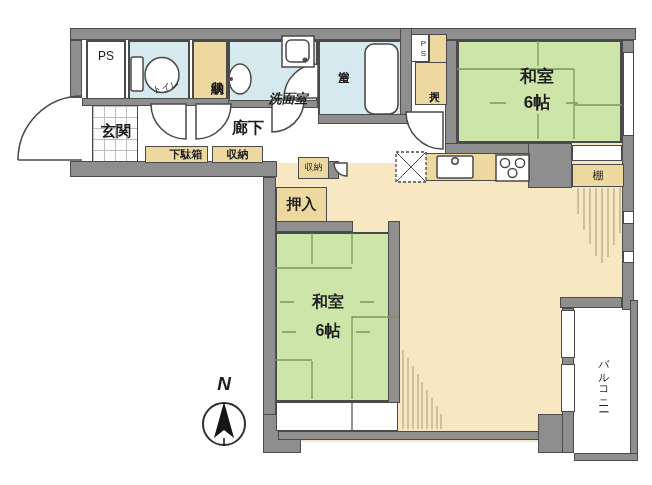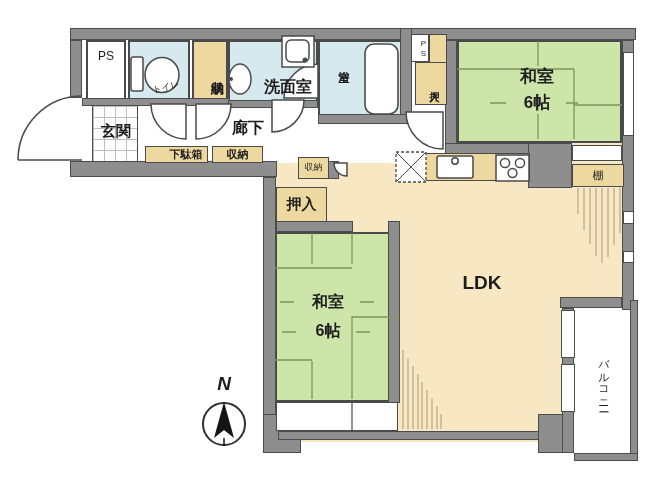--- a/index.html
+++ b/index.html
@@ -184,32 +184,31 @@
     <g>
       <circle cx="224" cy="424" r="21" fill="#ffffff" stroke="#2f2f2f" stroke-width="2"></circle>
       <polygon points="224,402 214,438 224,430 234,438" fill="#151515"></polygon>
       <path d="M224,438 V446" stroke="#151515" stroke-width="1.5"></path>
     </g>
   </svg>
 
   <div class="label" style="left:86px;top:50px;width:40px;font-size:12px;">PS</div>
   <div class="label" style="left:144px;top:82px;width:44px;font-size:9px;transform:rotate(-14deg);">トイレ</div>
   <div class="label vlabel b" style="left:196px;top:46px;width:28px;height:52px;font-size:13px;">収納</div>
-  <div class="label b" style="left:245px;top:78px;width:86px;font-size:16px;">洗面室</div>
+  <div class="label b" style="left:245px;top:92px;width:86px;font-size:13px;font-style:italic;">洗面室</div>
   <div class="label vlabel b" style="left:334px;top:42px;width:16px;height:42px;font-size:11px;">浴室</div>
   <div class="label vlabel" style="left:412px;top:36px;width:16px;height:25px;font-size:8px;">PS</div>
   <div class="label vlabel b" style="left:422px;top:66px;width:18px;height:36px;font-size:10px;">押入</div>
   <div class="label b" style="left:505px;top:67px;width:64px;font-size:17px;">和室</div>
   <div class="label b" style="left:505px;top:93px;width:64px;font-size:17px;">6帖</div>
   <div class="label b" style="left:94px;top:122px;width:44px;font-size:15px;">玄関</div>
   <div class="label b" style="left:222px;top:119px;width:52px;font-size:16px;">廊下</div>
   <div class="label b" style="left:145px;top:148px;width:82px;font-size:11px;">下駄箱</div>
   <div class="label b" style="left:212px;top:148px;width:51px;font-size:11px;">収納</div>
   <div class="label" style="left:298px;top:162px;width:31px;font-size:9px;">収納</div>
   <div class="label b" style="left:276px;top:195px;width:51px;font-size:15px;">押入</div>
   <div class="label b" style="left:296px;top:293px;width:64px;font-size:16px;">和室</div>
   <div class="label b" style="left:296px;top:322px;width:64px;font-size:16px;">6帖</div>
-  <div class="label b" style="left:442px;top:272px;width:80px;font-size:19px;">LDK</div>
   <div class="label" style="left:572px;top:169px;width:52px;font-size:11px;">棚</div>
   <div class="label vlabel" style="left:594px;top:330px;width:16px;height:100px;font-size:11px;">バルコニー</div>
   <div class="label b" style="left:210px;top:373px;width:28px;font-size:19px;font-style:italic;">N</div>
 
 </div>
 
 </body></html>

